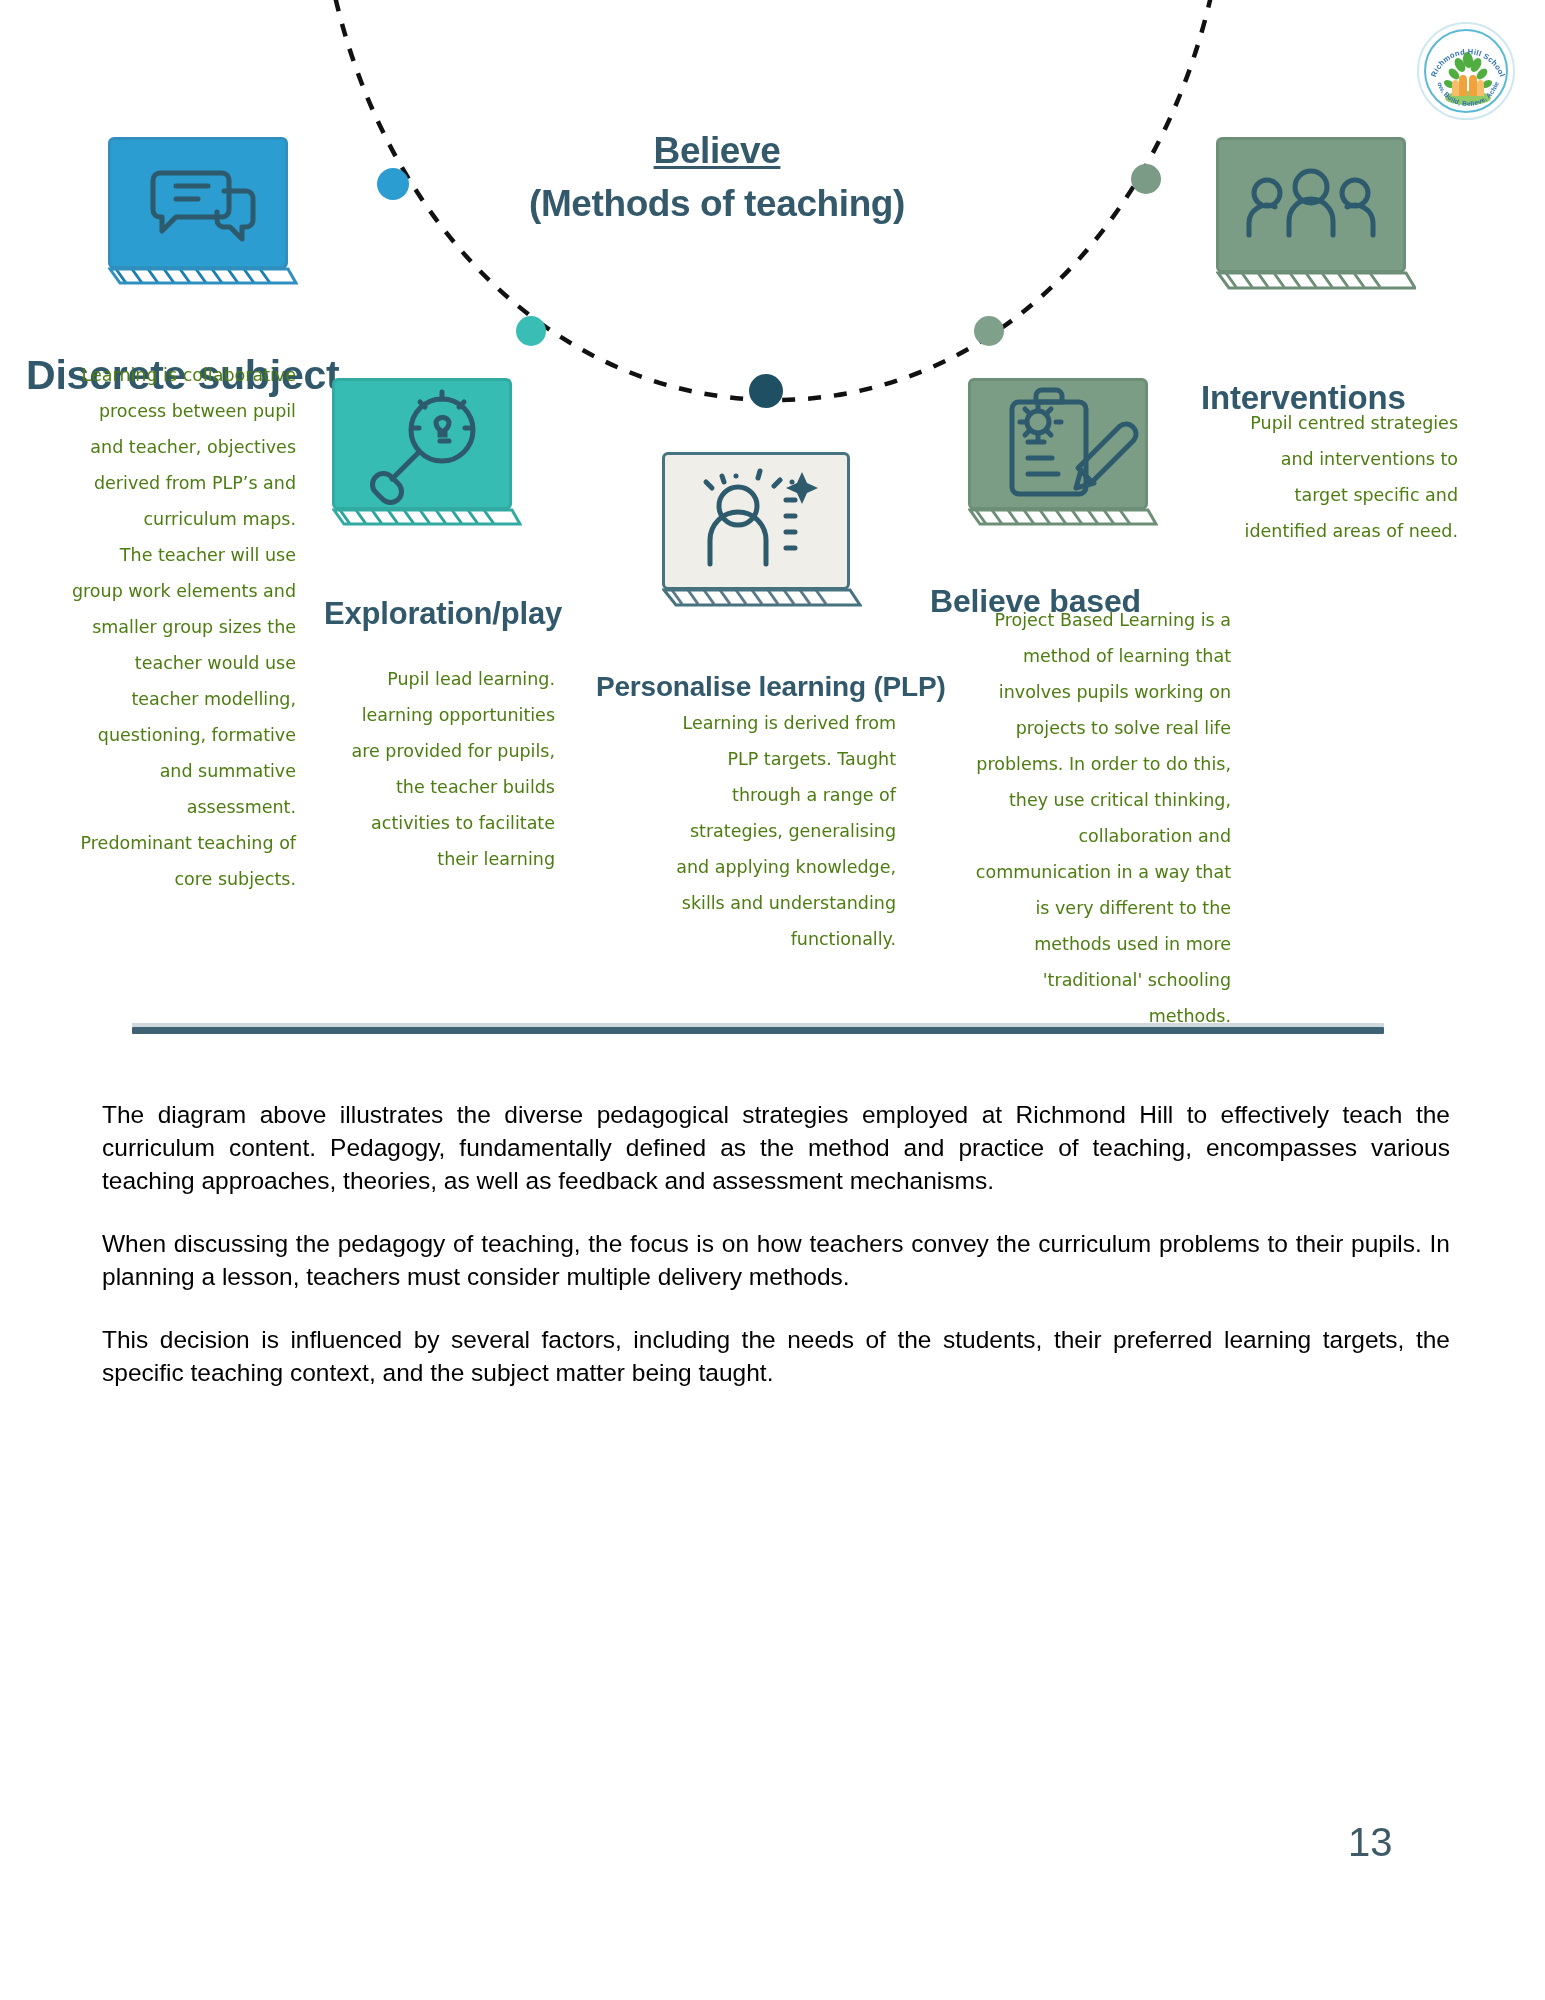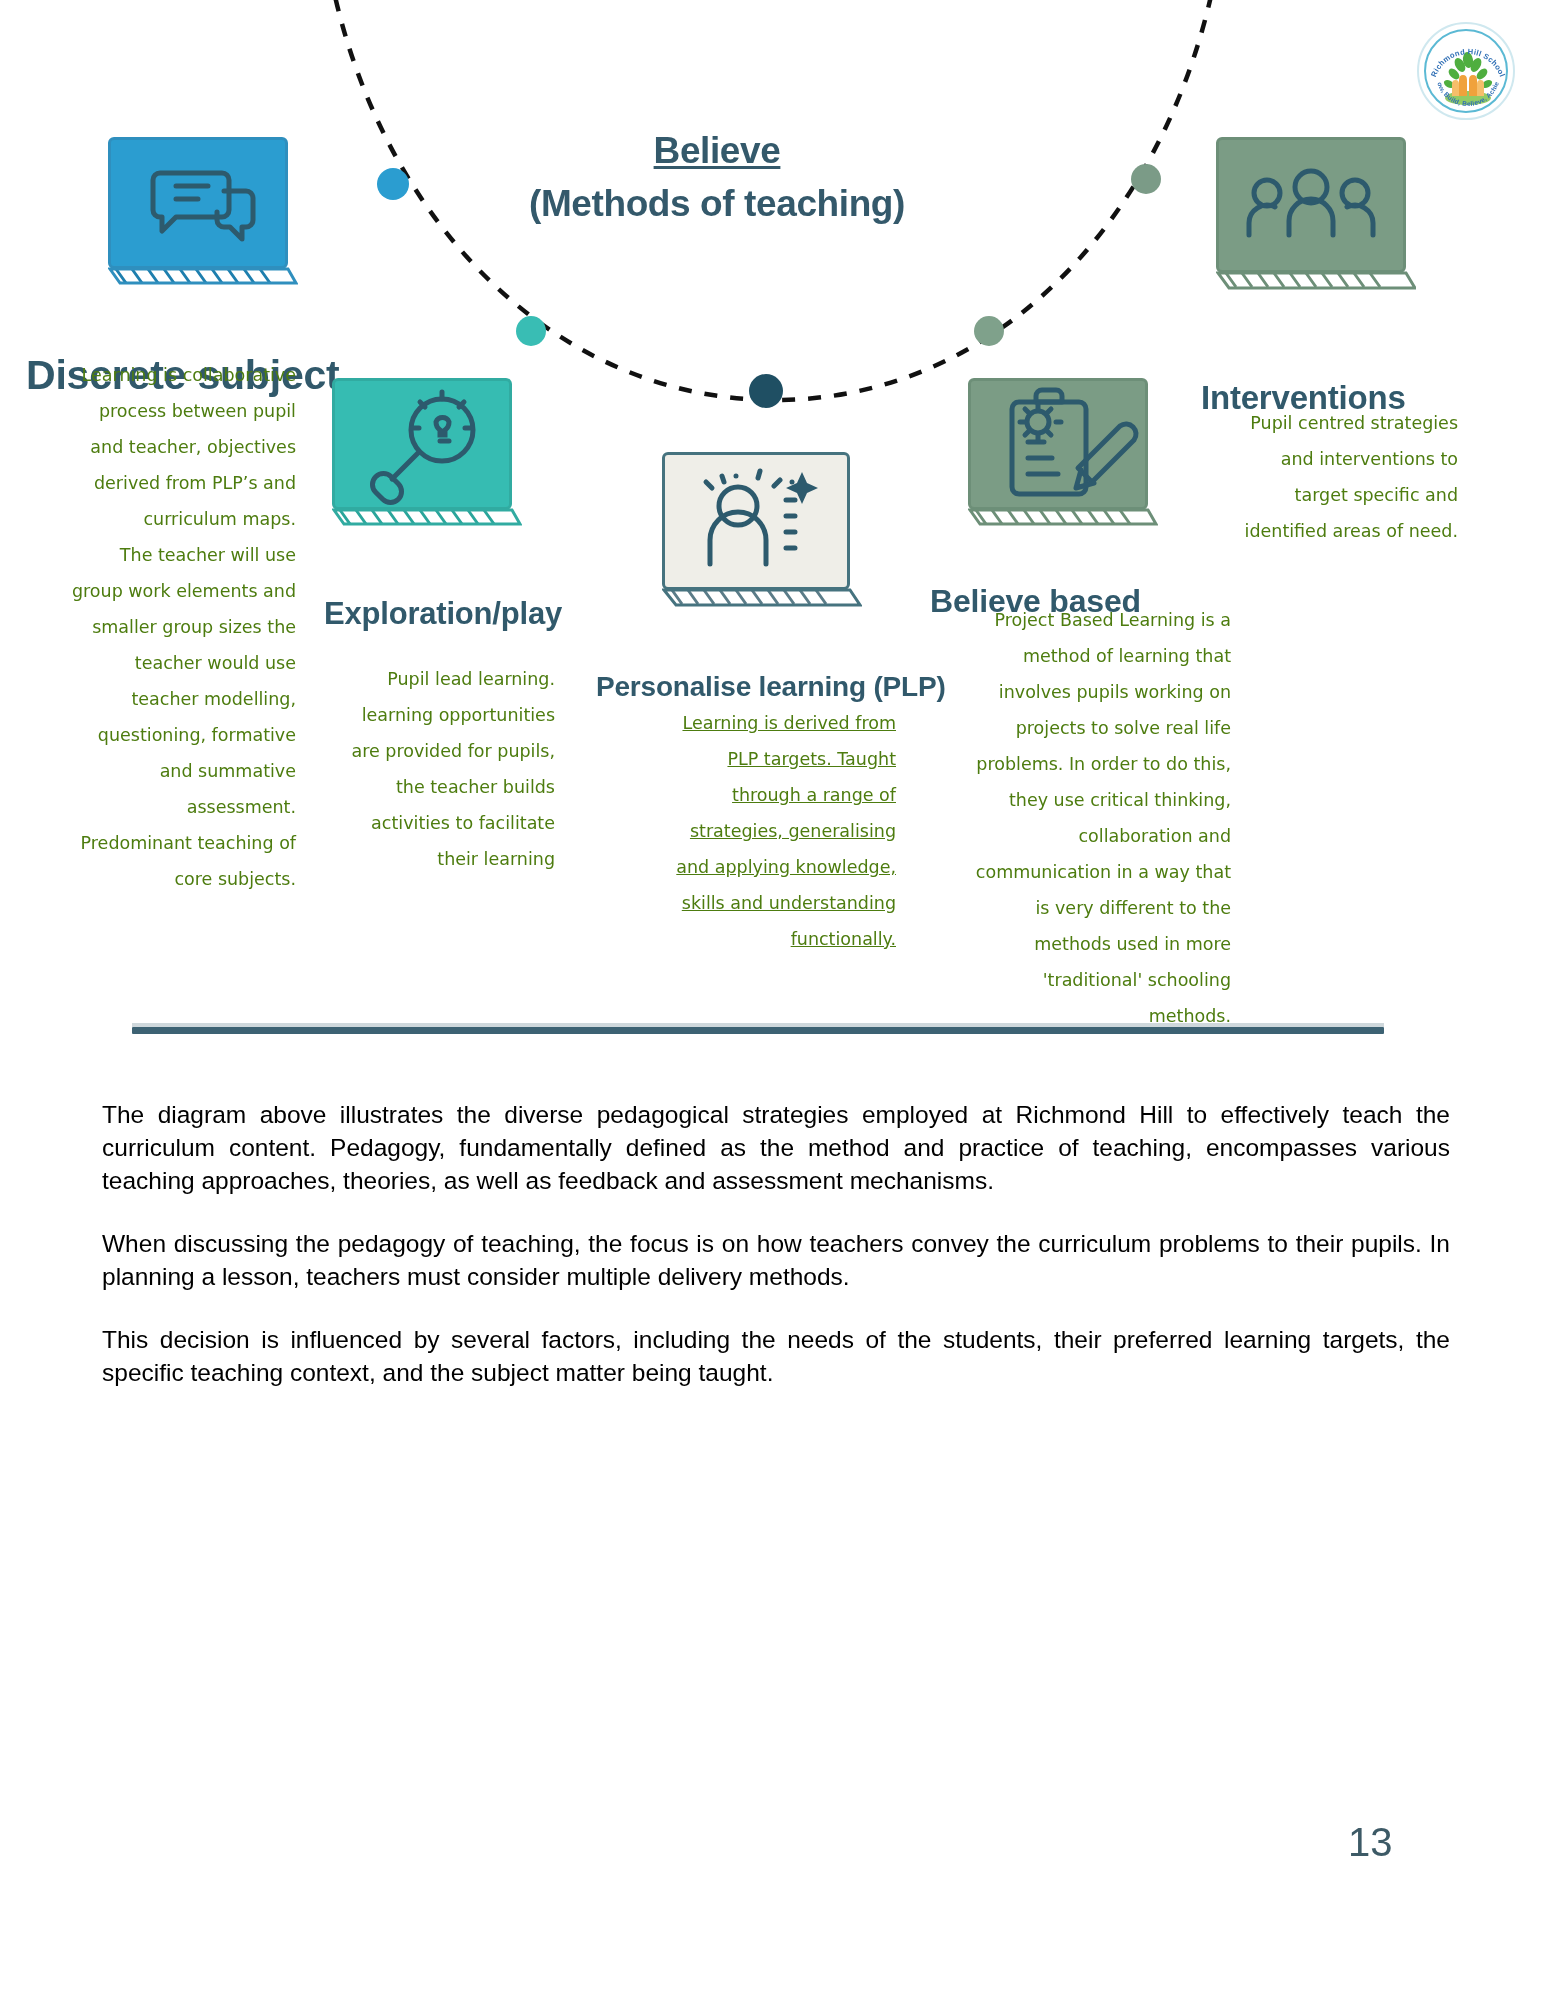--- a/index.html
+++ b/index.html
@@ -210,21 +210,21 @@
         </g>
         <path d="M140 20 l5 11 l11 5 l-11 5 l-5 11 l-5 -11 l-11 -5 l11 -5 z" fill="#2d5a6d"></path>
         <g stroke="#5b7c88" stroke-width="3">
           <path d="M10 138 l10 14 M26 138 l10 14 M42 138 l10 14 M58 138 l10 14 M74 138 l10 14 M90 138 l10 14 M106 138 l10 14 M122 138 l10 14 M138 138 l10 14 M154 138 l10 14"></path>
         </g>
         <path d="M2 138 L188 138 L198 153 L14 153 Z" fill="none" stroke="#46737f" stroke-width="3"></path>
       </svg>
     </div>
 
     <h2 class="h-title" style="left:596px;top:648px;font-size:28px;">Personalise learning (PLP)</h2>
-    <div class="body-txt" style="left:668px;top:705px;width:228px;text-decoration:underline;">Learning is derived from PLP targets. Taught through a range of strategies, generalising and applying knowledge, skills and understanding functionally.</div>
+    <div class="body-txt" style="left:668px;top:705px;width:228px;">Learning is derived from PLP targets. Taught through a range of strategies, generalising and applying knowledge, skills and understanding functionally.</div>
 
     <div class="card" style="left:968px;top:378px;width:190px;height:150px;">
       <div class="face" style="width:180px;height:132px;background:#7b9c85;border:3px solid #6d8f78;"></div>
       <svg width="190" height="150" viewBox="0 0 190 150">
         <g fill="none" stroke="#2d5a6d" stroke-width="5" stroke-linejoin="round" stroke-linecap="round">
           <rect x="44" y="24" width="74" height="92" rx="7"></rect>
           <path d="M68 24 v-6 a6 6 0 0 1 6 -6 h14 a6 6 0 0 1 6 6 v6 z"></path>
           <path d="M60 64 h16 M60 80 h24 M60 96 h30"></path>
           <circle cx="70" cy="44" r="11"></circle>
           <path d="M70 31 v-5 M70 62 v-5 M57 44 h-5 M88 44 h5 M61 35 l-4 -4 M79 53 l4 4 M79 35 l4 -4 M61 53 l-4 4"></path>

